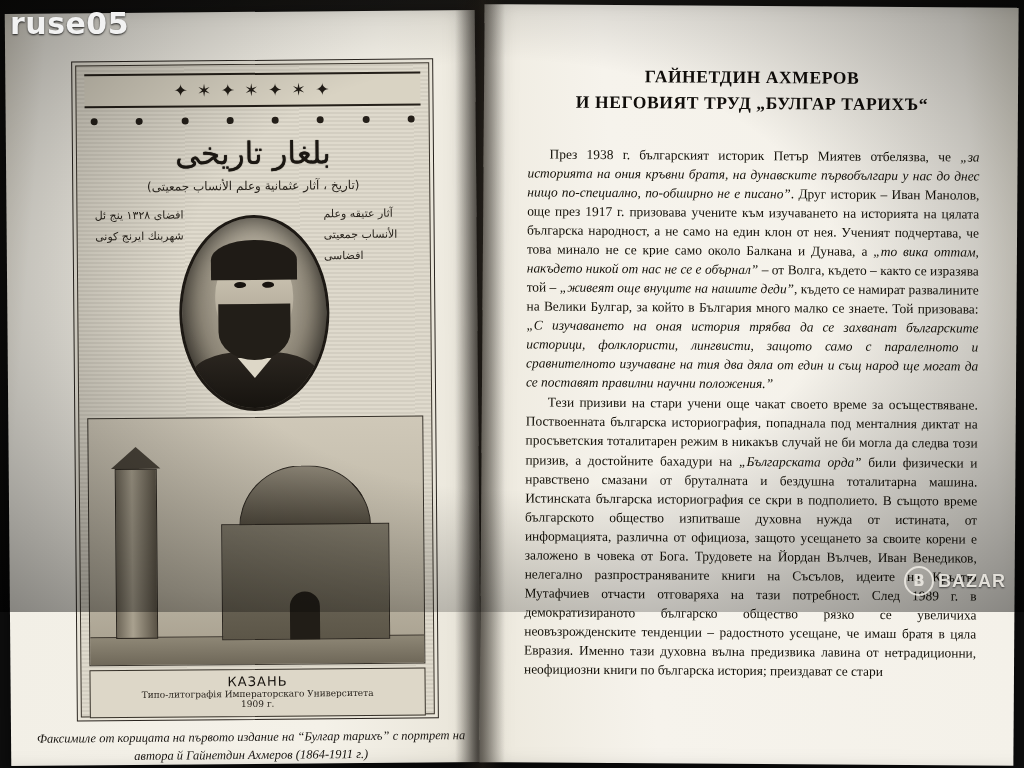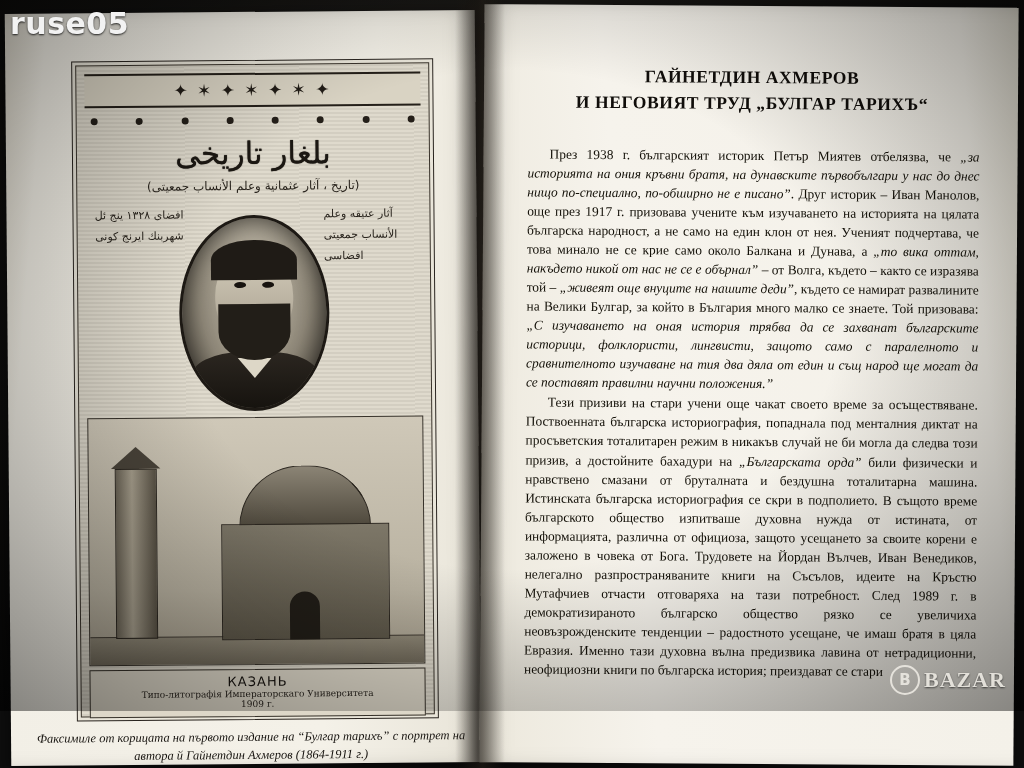--- a/index.html
+++ b/index.html
@@ -5,21 +5,21 @@
   * { box-sizing: border-box; }
   html, body {
     margin: 0; padding: 0;
     width: 1024px; height: 768px;
     overflow: hidden;
     background: #0e0e0e;
     font-family: "Liberation Serif", serif;
   }
   #stage {
     position: relative;
-    width: 1024px; height: 711px;
+    width: 1024px; height: 612px;
     background: radial-gradient(ellipse at 50% 40%, #2a2724 0%, #141311 60%, #080808 100%);
   }
 
   
   #watermark {
     position: absolute;
     left: 10px; top: 6px;
     color: #f2f2f2;
     font-family: "DejaVu Sans", sans-serif;
     font-size: 30px;
@@ -326,22 +326,22 @@
   #bazar-badge {
     width: 30px; height: 30px; border-radius: 50%;
     border: 2px solid #f0ede6;
     color: #f0ede6;
     font-family: "DejaVu Sans", sans-serif;
     font-size: 15px; font-weight: 700;
     display: flex; align-items: center; justify-content: center;
   }
   #bazar-text {
     color: #f0ede6;
-    font-family: Liberation Serif, serif;
-    font-size: 22px;
+    font-family: Liberation Sans, sans-serif;
+    font-size: 18px;
     font-weight: 700;
     letter-spacing: 1px;
     text-shadow: 0 1px 2px rgba(0,0,0,.7);
   }
 </style>
 </head>
 <body>
 
 <div id="stage">
 

